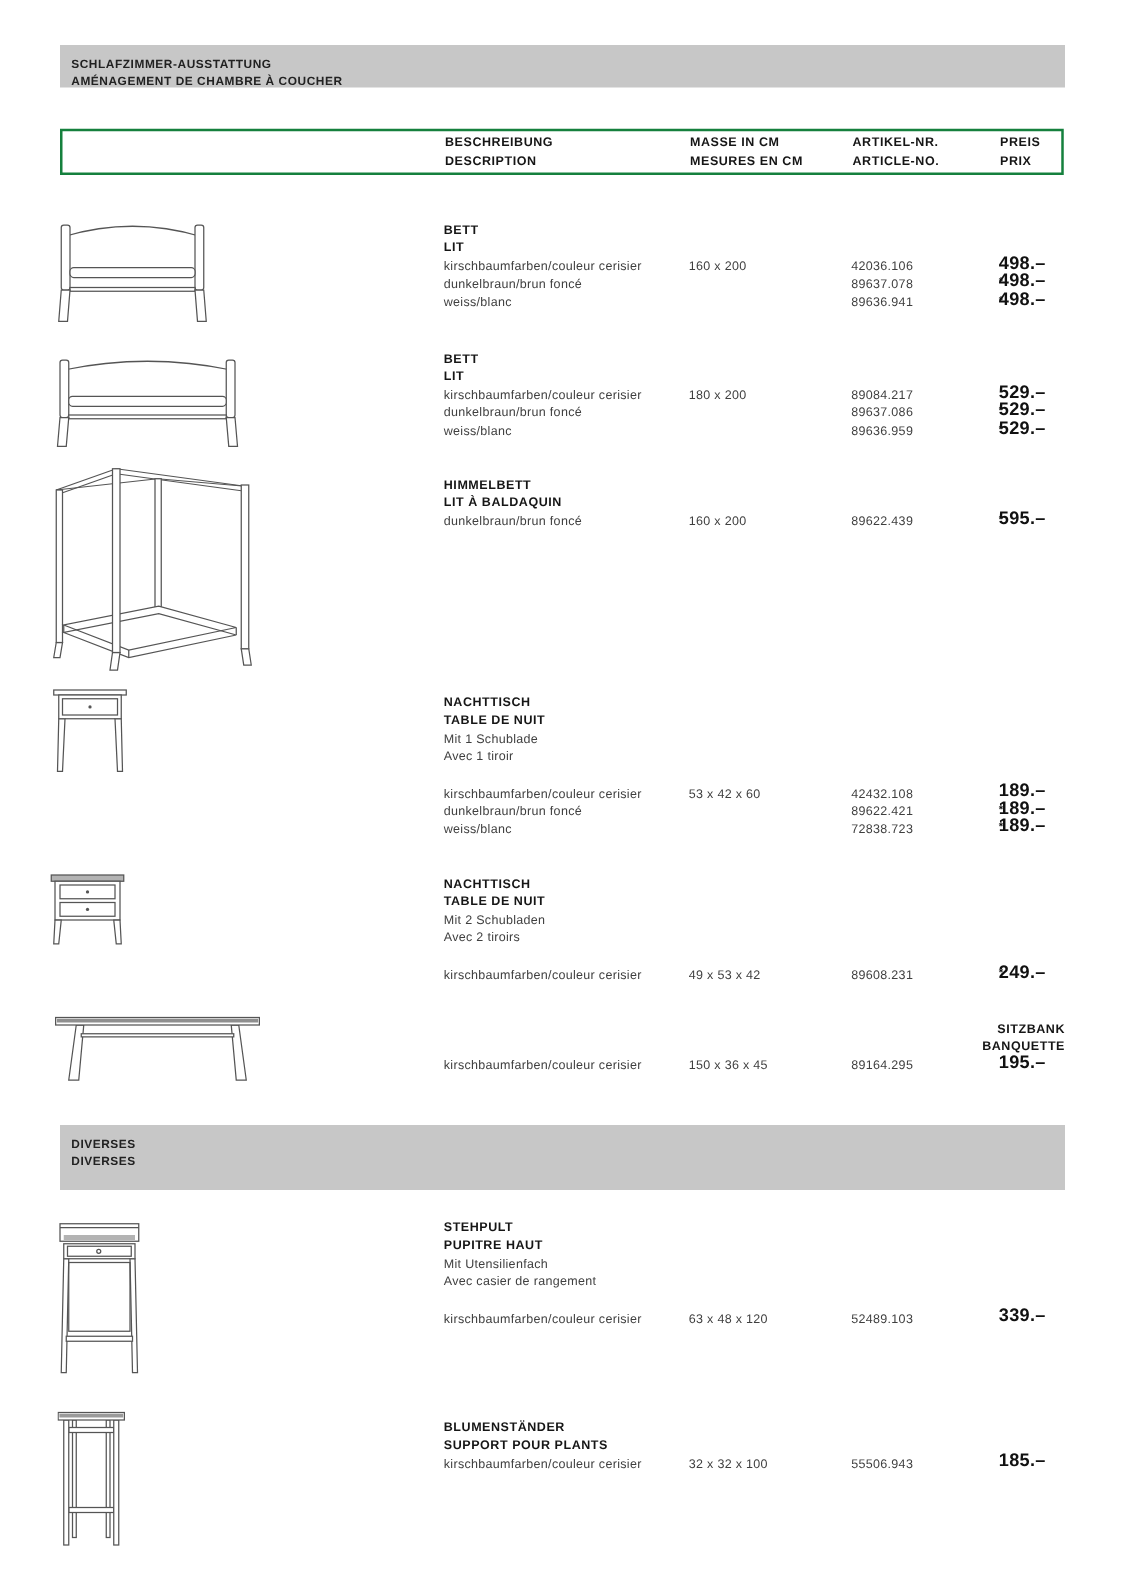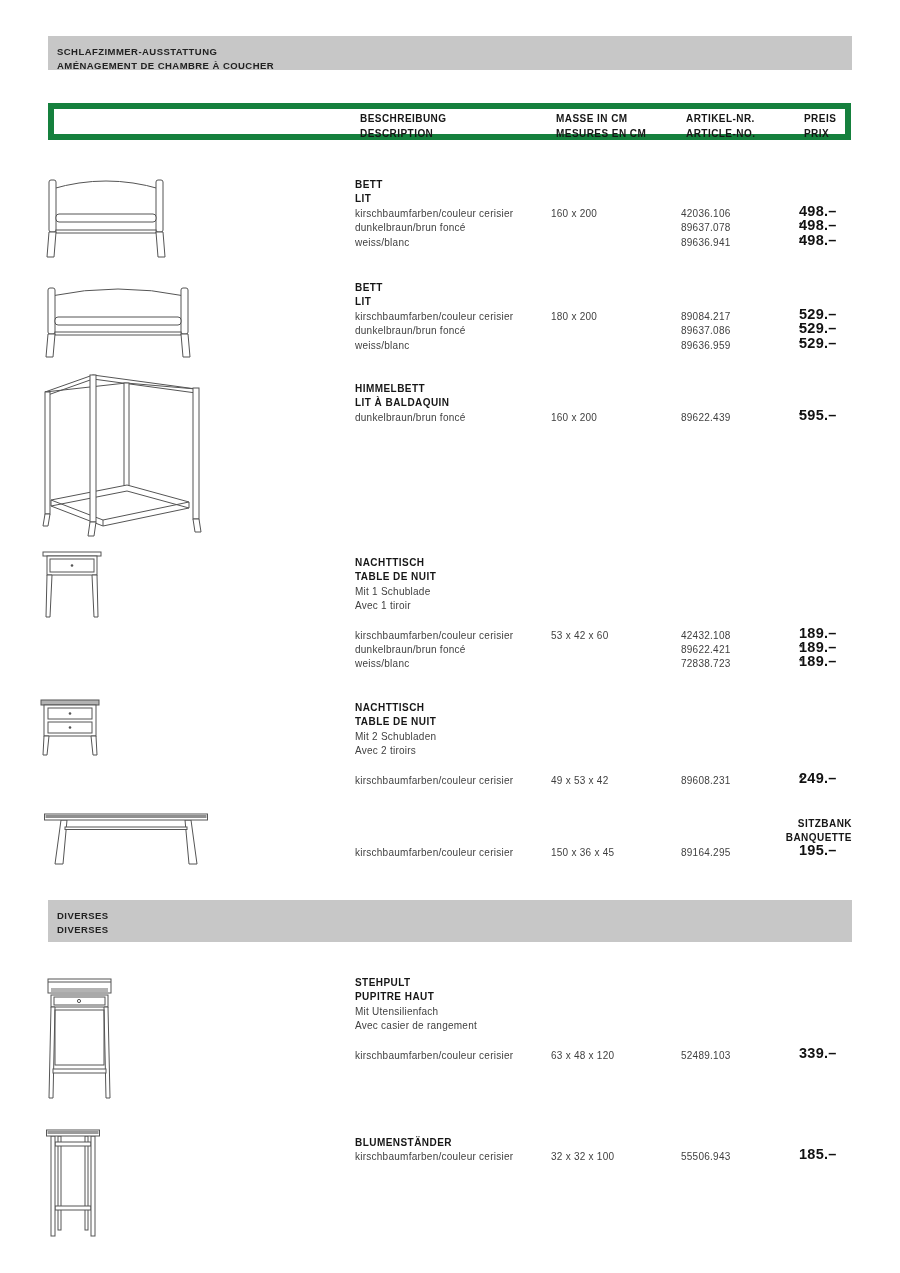--- a/index.html
+++ b/index.html
@@ -10,21 +10,21 @@
   }
   .section-bar{
     position:absolute;left:48px;width:804px;background:#c7c7c7;
     padding:9px 0 0 9px;box-sizing:border-box;
   }
   .section-bar .bar-line{
     font-size:9.5px;font-weight:bold;color:#222;letter-spacing:.45px;line-height:14px;
   }
   .table-header{
     position:absolute;left:48px;top:103px;width:803px;height:37px;
-    border:6px solid #15803d;box-sizing:border-box;
+    border:2px solid #15803d;box-sizing:border-box;
   }
   .th{position:absolute;top:3px;}
   .th div{font-size:10px;font-weight:bold;color:#161616;letter-spacing:.45px;line-height:14.5px;white-space:nowrap;}
   .th.c1{left:306px;} .th.c2{left:502px;} .th.c3{left:632px;} .th.c4{left:750px;}
   .product{position:absolute;left:355px;width:497px;font-size:10px;line-height:14.4px;}
   .p-name{font-weight:bold;color:#161616;letter-spacing:.45px;white-space:nowrap;}
   .p-note{color:#3f3f3f;letter-spacing:.25px;white-space:nowrap;}
   .p-gap{height:15px;}
   .v-row{position:relative;height:14.4px;}
   .v-row span{position:absolute;top:0;white-space:nowrap;letter-spacing:.25px;}
@@ -271,41 +271,42 @@
     <div class="p-name">SITZBANK</div>
     <div class="p-name">BANQUETTE</div>
     <div class="v-row">
       <span class="v-color">kirschbaumfarben/couleur cerisier</span>
       <span class="v-size">150 x 36 x 45</span>
       <span class="v-art">89164.295</span>
       <span class="v-price"><span>195.–</span><sup></sup></span>
     </div>
   </div>
 
-  <div class="section-bar" style="top:900px;height:42px;">
+  <div class="section-bar" style="top:900px;height:52px;">
     <div class="bar-line">DIVERSES</div>
     <div class="bar-line">DIVERSES</div>
   </div>
 
   <div class="product" style="top:976px;">
     <div class="p-name">STEHPULT</div>
     <div class="p-name">PUPITRE HAUT</div>
     <div class="p-note">Mit Utensilienfach</div>
     <div class="p-note">Avec casier de rangement</div>
     <div class="p-gap"></div>
     <div class="v-row">
       <span class="v-color">kirschbaumfarben/couleur cerisier</span>
       <span class="v-size">63 x 48 x 120</span>
       <span class="v-art">52489.103</span>
       <span class="v-price"><span>339.–</span><sup></sup></span>
     </div>
   </div>
 
   <div class="product" style="top:1136px;">
     <div class="p-name">BLUMENSTÄNDER</div>
+    <div class="p-name">SUPPORT POUR PLANTS</div>
     <div class="v-row">
       <span class="v-color">kirschbaumfarben/couleur cerisier</span>
       <span class="v-size">32 x 32 x 100</span>
       <span class="v-art">55506.943</span>
       <span class="v-price"><span>185.–</span><sup></sup></span>
     </div>
   </div>
 
 </div>
 

